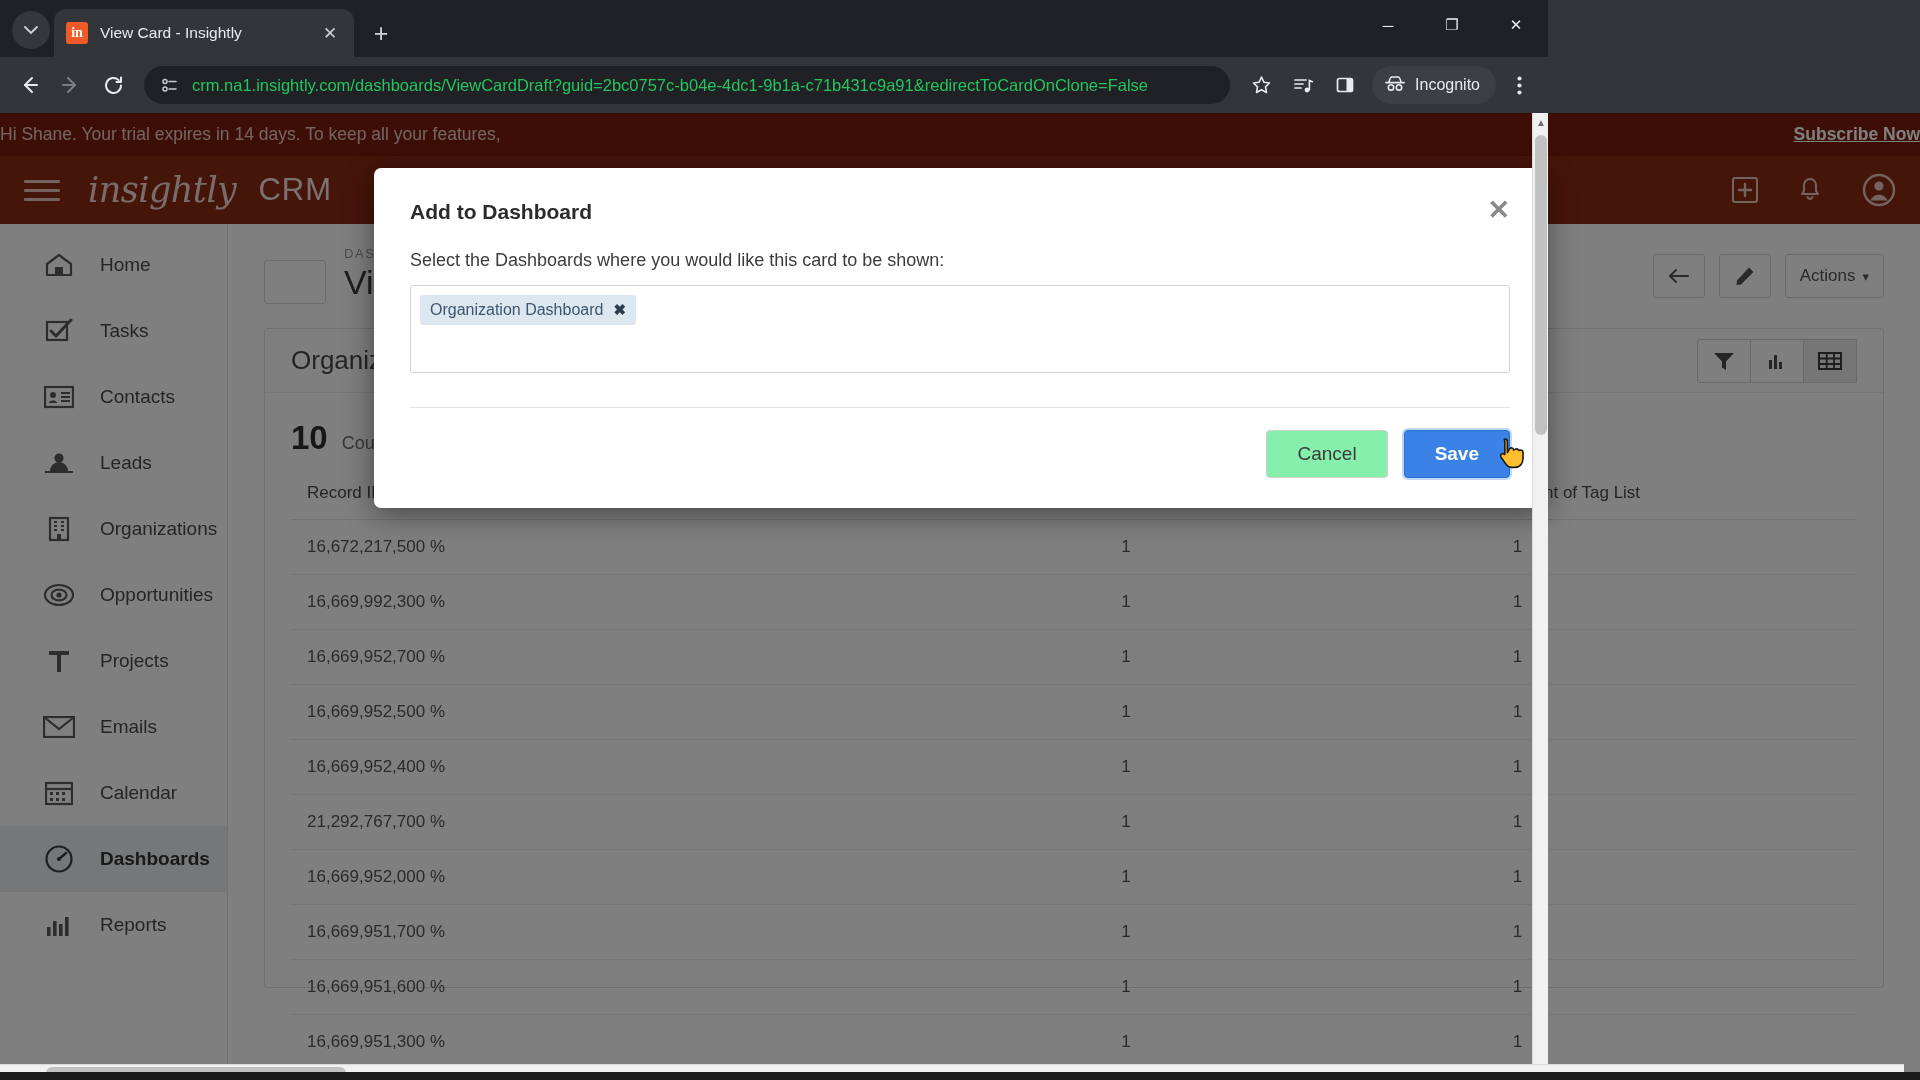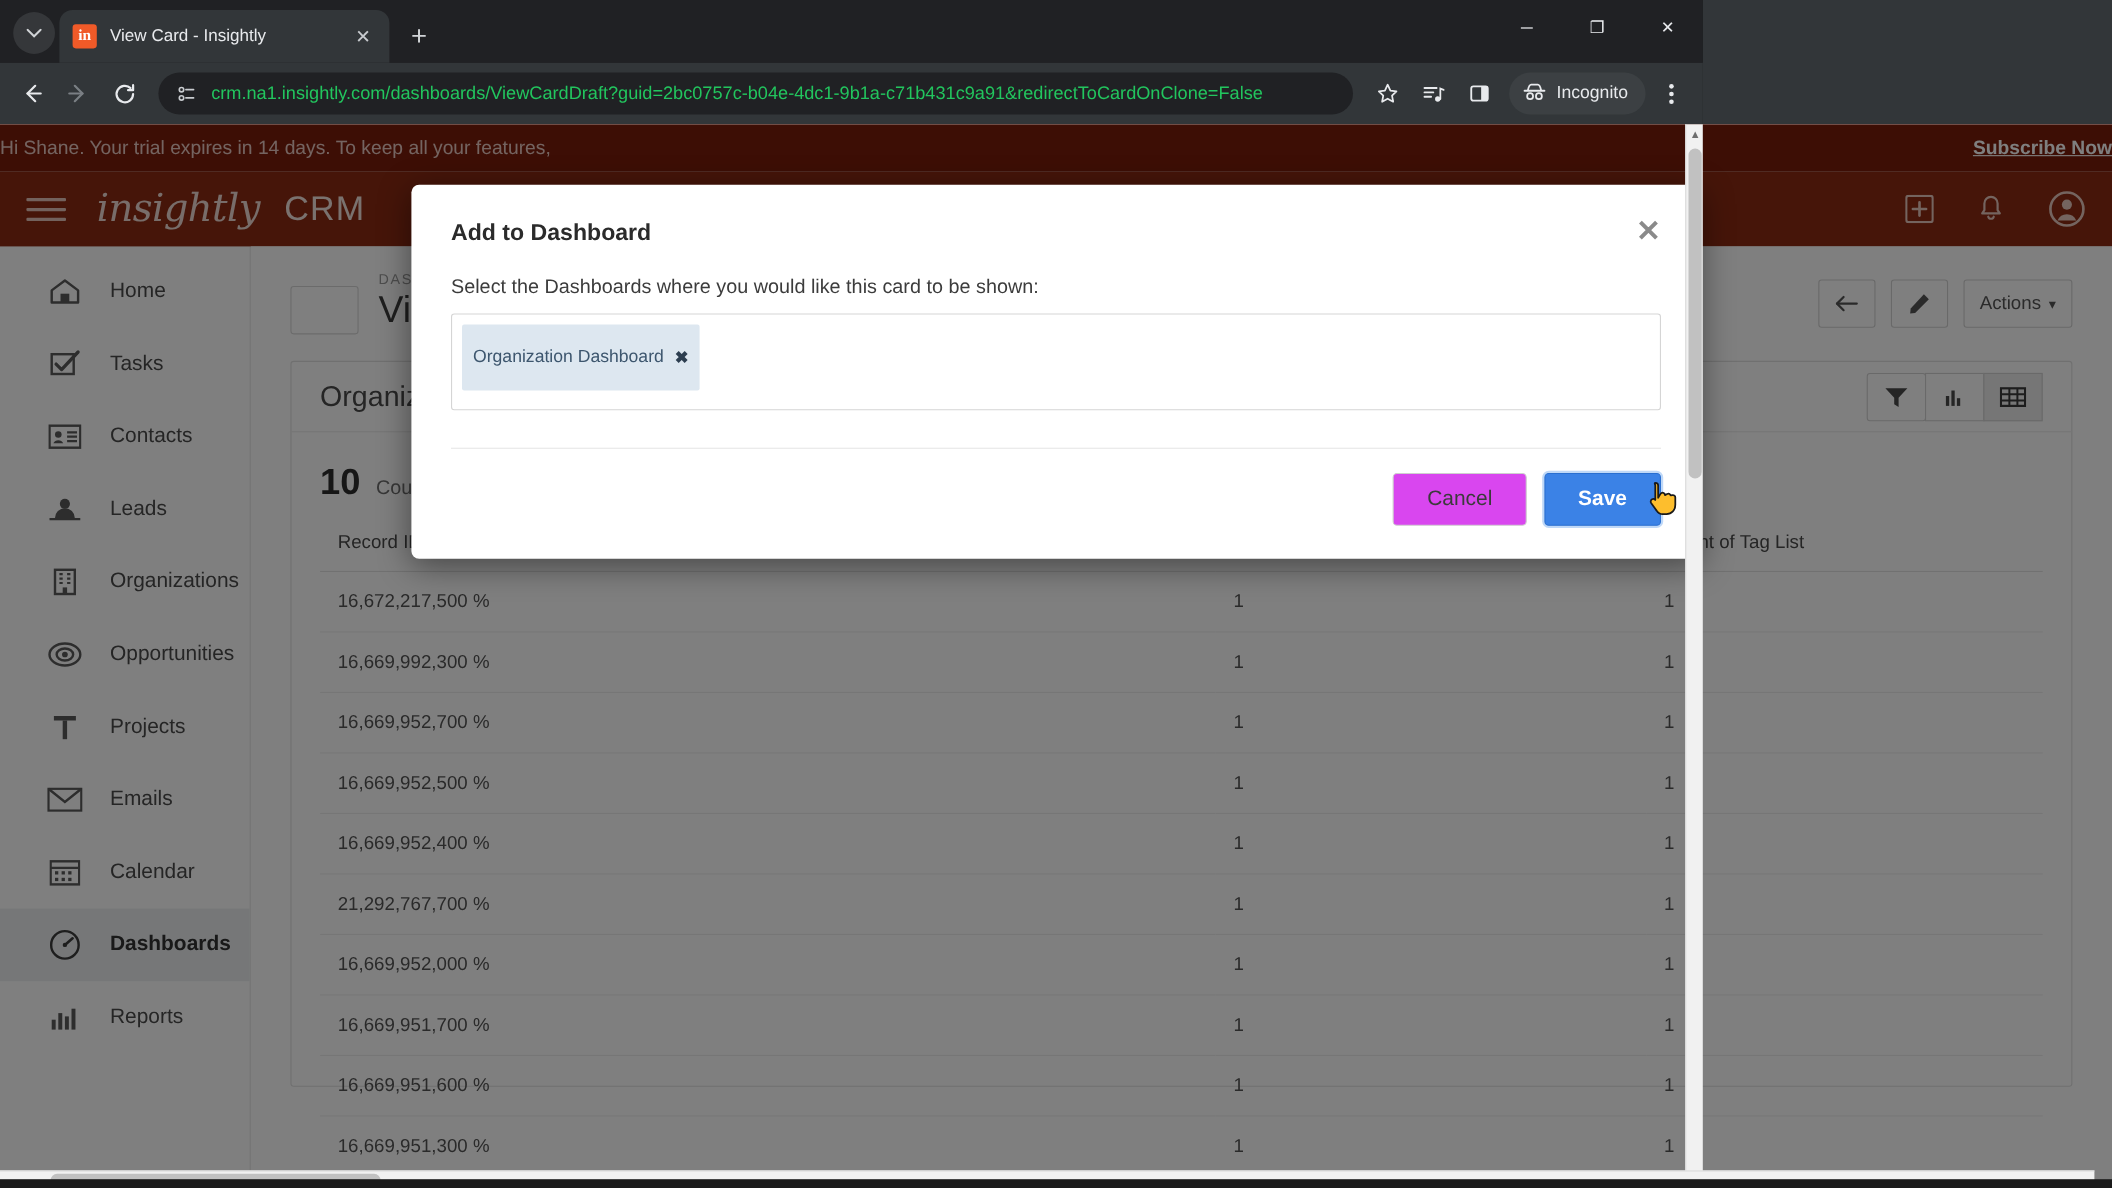--- a/index.html
+++ b/index.html
@@ -191,32 +191,32 @@
     line-height: 0.8; font-weight: bold;
   }
   .modal-body { padding: 26px 36px 4px 36px; }
   .modal-label { font-size: 18px; color: #3c3c3c; margin-bottom: 14px; }
   .token-box {
     border: 1px solid #d5d5d5; border-radius: 3px; height: 88px; padding: 9px;
     background: #fff;
   }
   .token {
     display: inline-flex; align-items: center; gap: 10px; background: #dde7f0;
-    color: #3d566e; font-size: 16px; padding: 21px 10px; border-radius: 2px;
+    color: #3d566e; font-size: 16px; padding: 6px 10px; border-radius: 2px;
   }
   .token-x { font-weight: bold; font-size: 15px; cursor: pointer; color: #2d3e50; }
   .modal-foot {
     border-top: 1px solid #e6e6e6; margin: 30px 36px 0 36px; padding: 22px 0 30px 0;
     display: flex; justify-content: flex-end; gap: 16px; align-items: center;
   }
   .btn {
     height: 48px; border-radius: 4px; font-size: 19px; cursor: pointer;
     display: flex; align-items: center; justify-content: center; padding: 0 30px;
   }
-  .btn-cancel { background: #d946ef; border: 1px solid #cfcfcf; color: #3b3b3b; }
+  .btn-cancel { background: #86efac; border: 1px solid #cfcfcf; color: #3b3b3b; }
   .btn-save {
     background: #3b82e6; border: 1px solid #2a6fd0; color: #fff; font-weight: bold;
     box-shadow: 0 0 0 2px #bfd8f7; position: relative;
   }
   .cursor-hand { position: absolute; right: -18px; top: 6px; }
 
   
   .vscroll {
     position: absolute; right: 0; top: 113px; width: 16px; height: 967px;
     background: #f1f1f1; border-left: 1px solid #dadada; z-index: 70;

